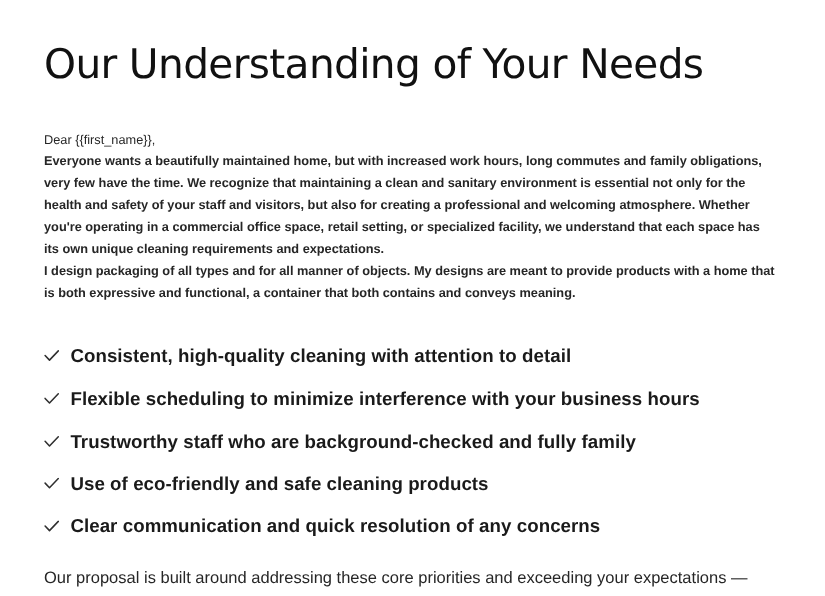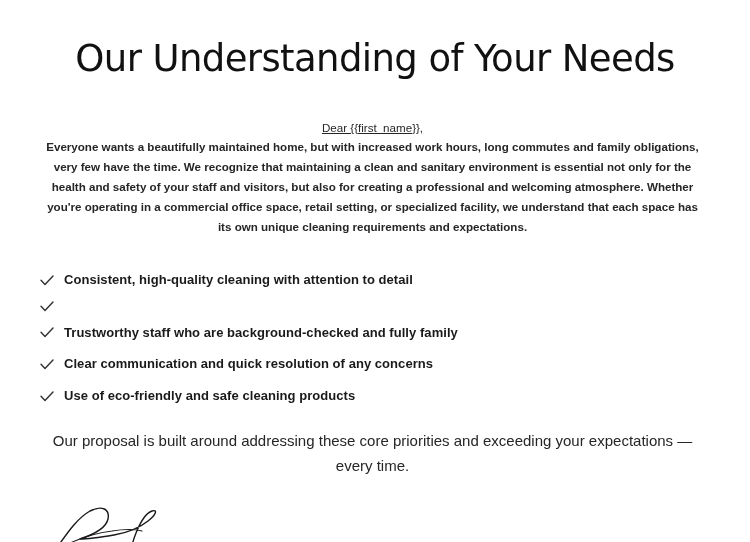--- a/index.html
+++ b/index.html
@@ -13,41 +13,39 @@
     font-family: "Liberation Sans", sans-serif;
     color: #1c1c1c;
     overflow: hidden;
   }
   .page {
     position: relative;
     width: 750px;
     height: 542px;
     box-sizing: border-box;
     padding: 30px 40px 0 40px;
-    text-align: center;
   }
   .doc-title {
     font-size: 37px;
     font-weight: 400;
     letter-spacing: -0.6px;
     line-height: 1.15;
     margin: 8px 0 0 0;
     color: #111111;
     font-family: "DejaVu Sans", sans-serif;
   }
   .body-block {
     margin-top: 37px;
     font-size: 11.6px;
     line-height: 1.72;
     color: #262626;
     max-width: 665px;
   }
   .salutation {
     margin: 0 0 0 0;
-    text-decoration: underline;
   }
   .para {
     margin: 0;
     font-weight: bold;
   }
   .spacer-sm {
     height: 14px;
   }
   .priorities-lead {
     margin: 0;
@@ -68,21 +66,21 @@
     margin-right: 10px;
     color: #2f2f2f;
     display: inline-flex;
     align-items: center;
     justify-content: center;
   }
   .check svg {
     display: block;
   }
   .item-text {
-    font-size: 13px;
+    font-size: 17px;
     font-weight: 700;
     color: #1a1a1a;
     letter-spacing: 0.05px;
   }
   .closing {
     margin: 20px 0 0 0;
     font-size: 15px;
     line-height: 1.72;
     color: #262626;
   }
@@ -99,63 +97,65 @@
 </head>
 <body>
 
 <div class="page">
 
   <h1 class="doc-title">Our Understanding of Your Needs</h1>
 
   <div class="body-block">
     <p class="salutation">Dear {{first_name}},</p>
     <p class="para">Everyone wants a beautifully maintained home, but with increased work hours, long commutes and family obligations, very few have the time. We recognize that maintaining a clean and sanitary environment is essential not only for the health and safety of your staff and visitors, but also for creating a professional and welcoming atmosphere. Whether you're operating in a commercial office space, retail setting, or specialized facility, we understand that each space has its own unique cleaning requirements and expectations.</p>
+    <p class="para">I design packaging of all types and for all manner of objects. My designs are meant to provide products with a home that is both expressive and functional, a container that both contains and conveys meaning.</p>
 
     <div class="spacer-sm"></div>
 
 
     <ul class="list">
       <li class="list-item">
         <span class="check">
           <svg width="14" height="11" viewBox="0 0 14 11" fill="none" xmlns="http://www.w3.org/2000/svg">
             <path d="M1 5.2 L5 9.4 L13 1" stroke="#2f2f2f" stroke-width="1.4" stroke-linecap="round" stroke-linejoin="round"></path>
           </svg>
         </span>
         <span class="item-text">Consistent, high-quality cleaning with attention to detail</span>
       </li>
       <li class="list-item">
         <span class="check">
           <svg width="14" height="11" viewBox="0 0 14 11" fill="none" xmlns="http://www.w3.org/2000/svg">
             <path d="M1 5.2 L5 9.4 L13 1" stroke="#2f2f2f" stroke-width="1.4" stroke-linecap="round" stroke-linejoin="round"></path>
           </svg>
         </span>
+        <span class="item-text">Flexible scheduling to minimize interference with your business hours</span>
       </li>
       <li class="list-item">
         <span class="check">
           <svg width="14" height="11" viewBox="0 0 14 11" fill="none" xmlns="http://www.w3.org/2000/svg">
             <path d="M1 5.2 L5 9.4 L13 1" stroke="#2f2f2f" stroke-width="1.4" stroke-linecap="round" stroke-linejoin="round"></path>
           </svg>
         </span>
         <span class="item-text">Trustworthy staff who are background-checked and fully family</span>
       </li>
       <li class="list-item">
         <span class="check">
           <svg width="14" height="11" viewBox="0 0 14 11" fill="none" xmlns="http://www.w3.org/2000/svg">
             <path d="M1 5.2 L5 9.4 L13 1" stroke="#2f2f2f" stroke-width="1.4" stroke-linecap="round" stroke-linejoin="round"></path>
           </svg>
         </span>
-        <span class="item-text">Clear communication and quick resolution of any concerns</span>
+        <span class="item-text">Use of eco-friendly and safe cleaning products</span>
       </li>
       <li class="list-item">
         <span class="check">
           <svg width="14" height="11" viewBox="0 0 14 11" fill="none" xmlns="http://www.w3.org/2000/svg">
             <path d="M1 5.2 L5 9.4 L13 1" stroke="#2f2f2f" stroke-width="1.4" stroke-linecap="round" stroke-linejoin="round"></path>
           </svg>
         </span>
-        <span class="item-text">Use of eco-friendly and safe cleaning products</span>
+        <span class="item-text">Clear communication and quick resolution of any concerns</span>
       </li>
     </ul>
 
     <p class="closing">Our proposal is built around addressing these core priorities and exceeding your expectations — every time.</p>
 
     <div class="signature">
       <svg width="130" height="60" viewBox="0 0 130 60" fill="none" xmlns="http://www.w3.org/2000/svg">
         <path d="M4 44 C14 30 24 14 38 6 C50 0 58 4 56 14 C54 24 40 30 28 34 C36 34 50 32 62 30 C74 28 86 24 96 16 C104 10 106 4 100 6 C94 8 88 18 84 28 C80 38 78 46 82 48 C86 50 92 44 96 38" stroke="#1a1a1a" stroke-width="1.4" stroke-linecap="round" stroke-linejoin="round" fill="none"></path>
         <path d="M14 40 C26 34 44 28 60 26 C72 24 82 24 90 26" stroke="#1a1a1a" stroke-width="1.1" stroke-linecap="round" fill="none"></path>
         <path d="M96 44 C100 40 104 40 106 44" stroke="#1a1a1a" stroke-width="1.1" stroke-linecap="round" fill="none"></path>

